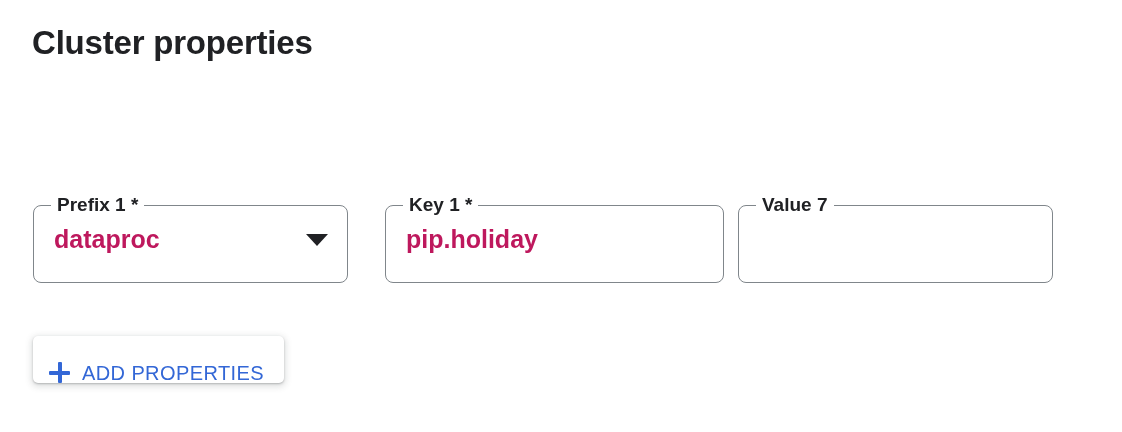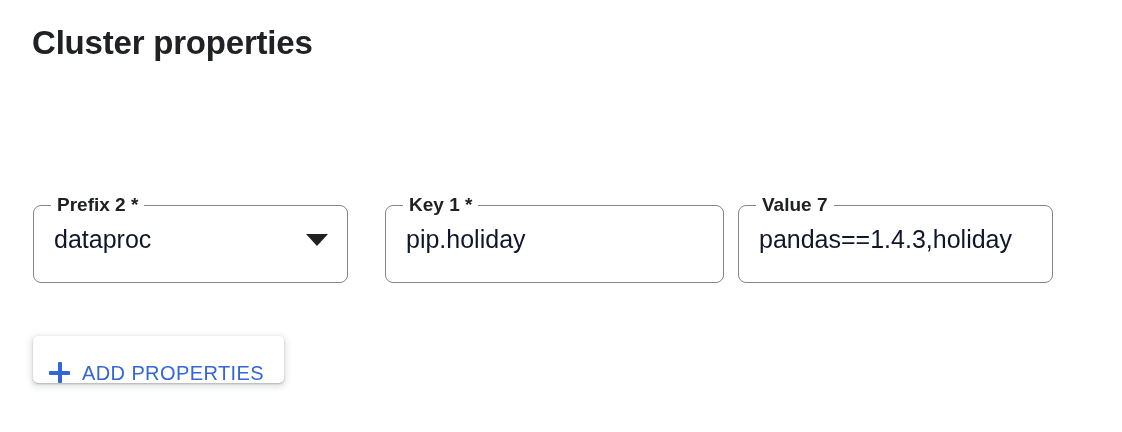--- a/index.html
+++ b/index.html
@@ -89,23 +89,23 @@
     z-index: 2;
   }
 
   .field-value {
     position: absolute;
     left: 21px;
     right: 14px;
     top: 17px;
     height: 34px;
     font-size: 25px;
-    font-weight: 400;
+    font-weight: 700;
     line-height: 34px;
-    color: #0f172a;
+    color: #be185d;
     white-space: nowrap;
     overflow: hidden;
     background: transparent;
     border: none;
     outline: none;
     padding: 0;
     font-family: "Liberation Sans", sans-serif;
     text-overflow: clip;
   }
 
@@ -183,35 +183,34 @@
 
 <div class="page">
 
   <div class="page-title">Cluster properties</div>
 
 
   <div class="fields-row">
 
     <div class="field" id="field-prefix">
       <div class="field-outline"></div>
-      <div class="field-label">Prefix 2 *</div>
+      <div class="field-label">Prefix 1 *</div>
       <div class="field-value has-caret">dataproc</div>
       <div class="select-caret"></div>
     </div>
 
     <div class="field" id="field-key">
       <div class="field-outline"></div>
       <div class="field-label">Key 1 *</div>
       <div class="field-value">pip.holiday</div>
     </div>
 
     <div class="field" id="field-value">
       <div class="field-outline"></div>
       <div class="field-label">Value 7</div>
-      <div class="field-value">pandas==1.4.3,holiday</div>
     </div>
 
   </div>
 
   <div class="add-button">
     <span class="plus-icon"></span>
     <span class="add-button-label">ADD PROPERTIES</span>
   </div>
 
 </div>

